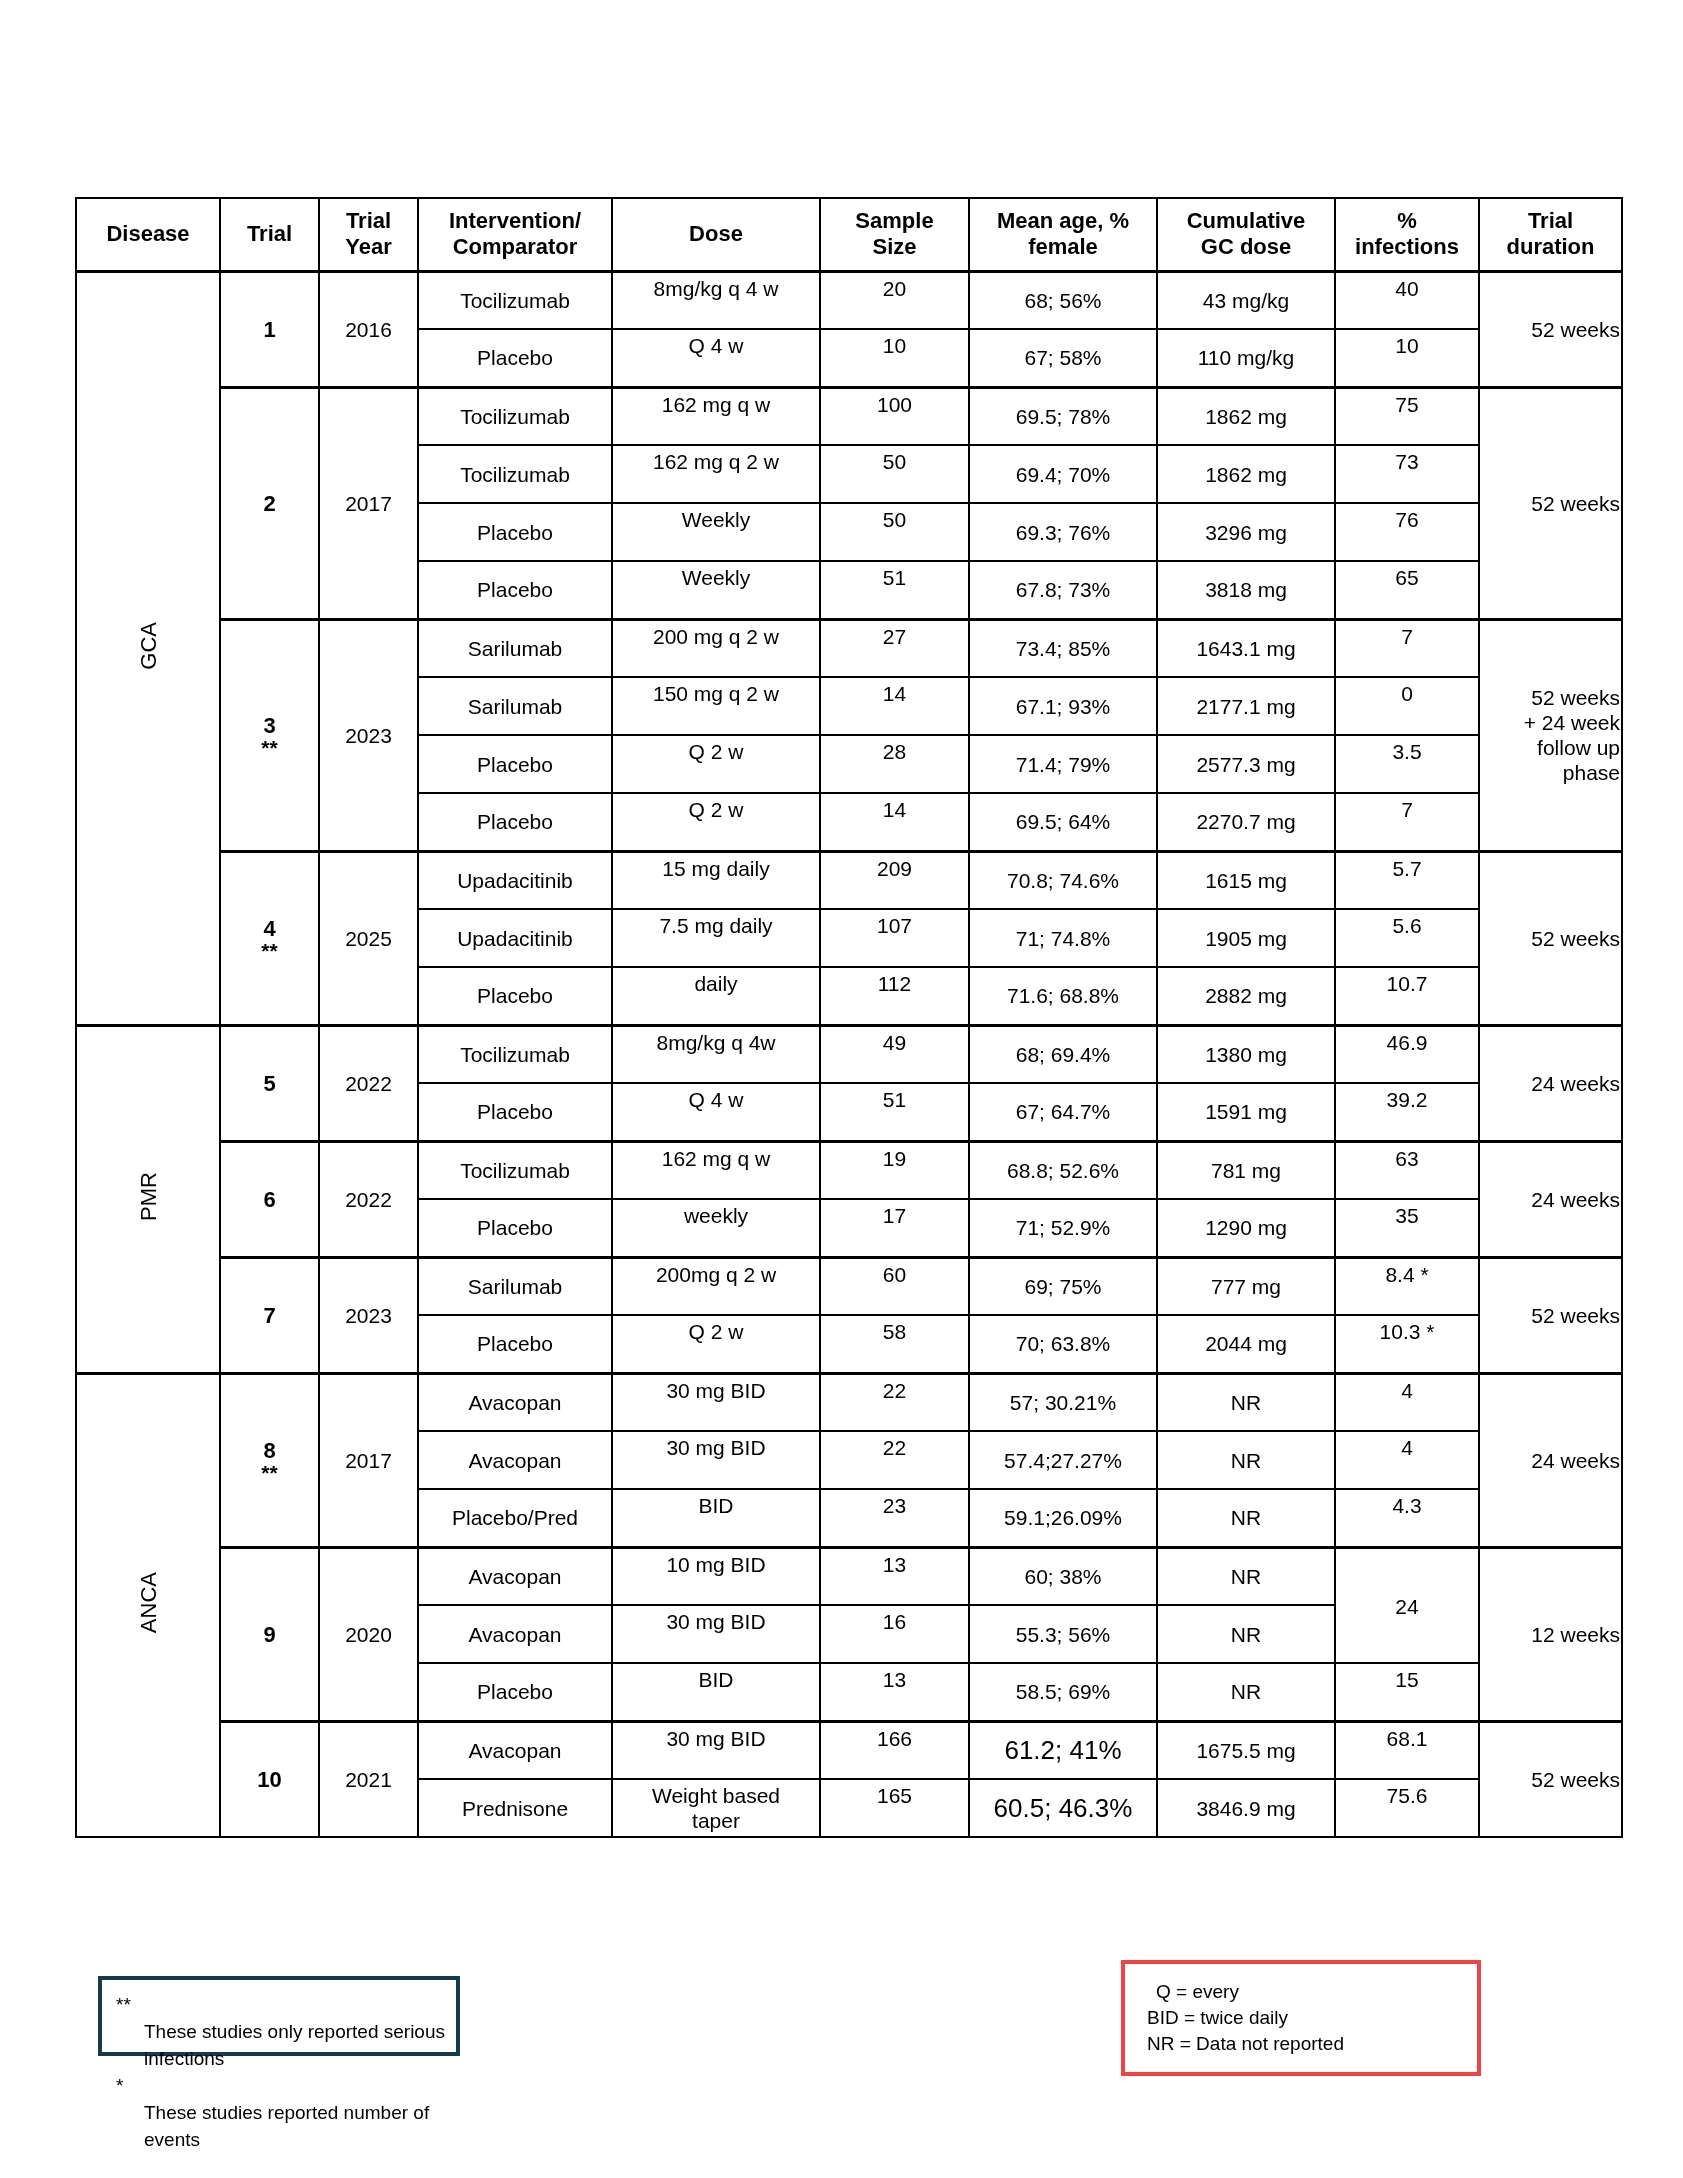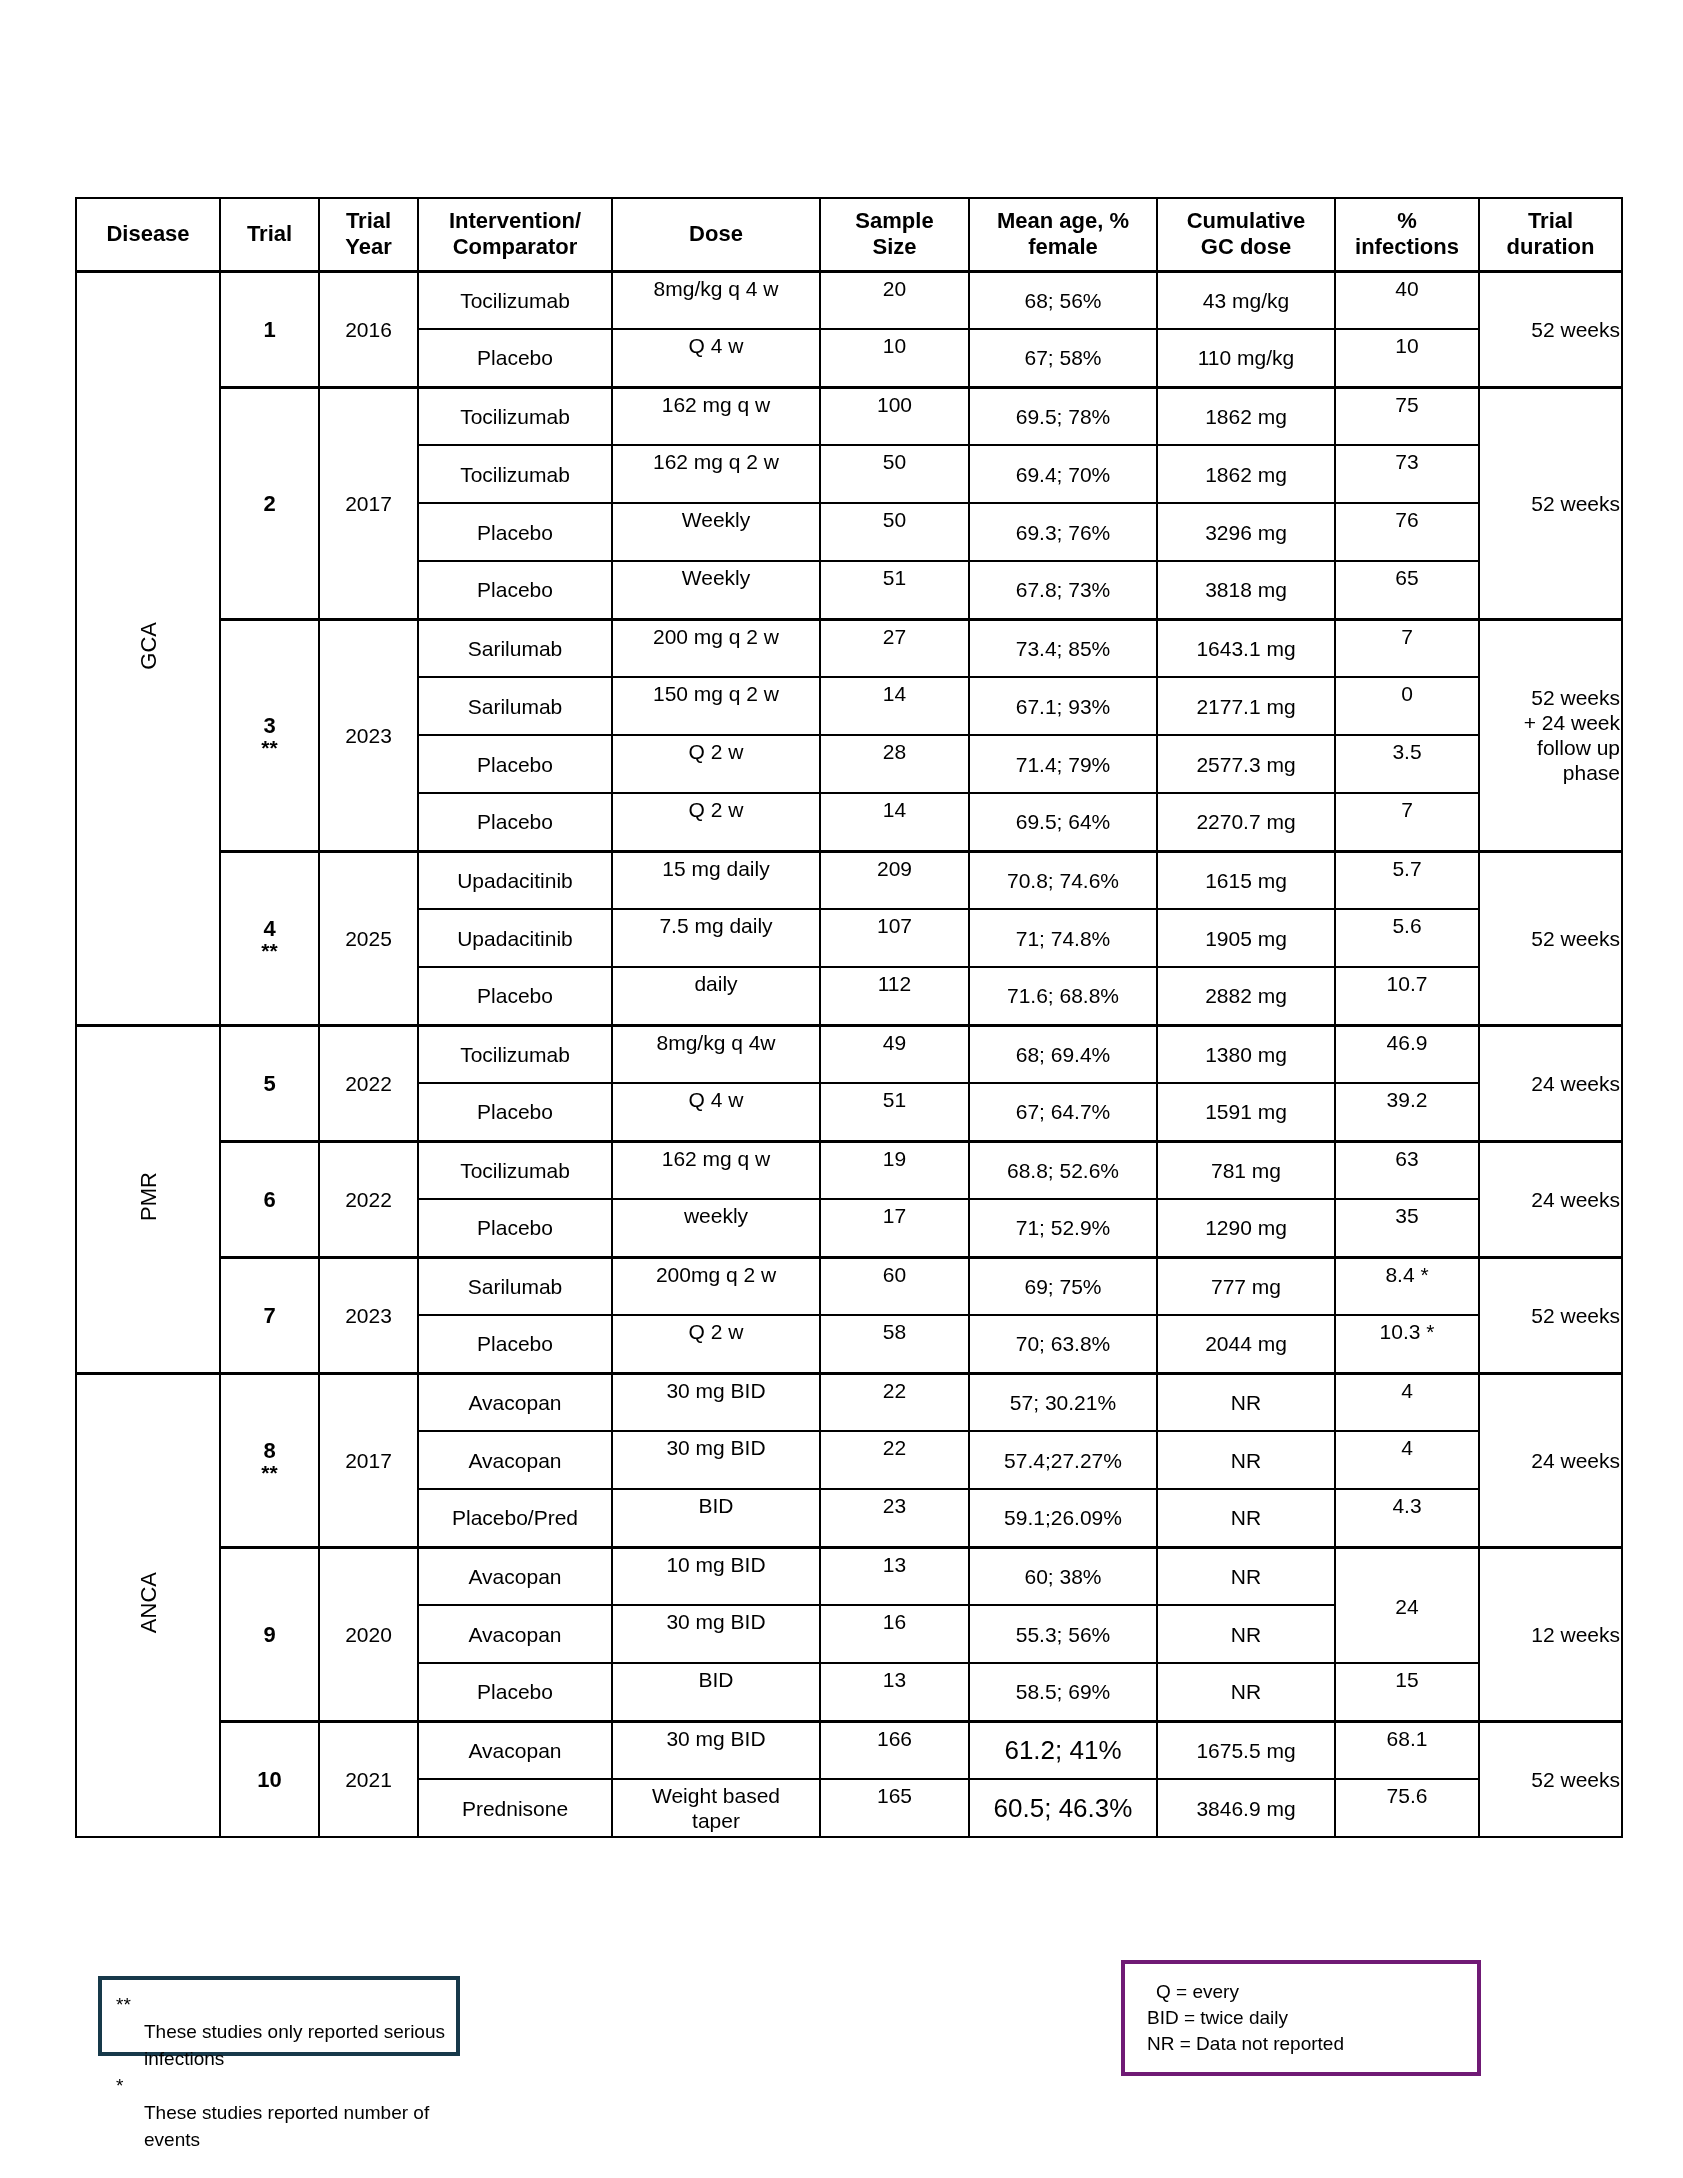--- a/index.html
+++ b/index.html
@@ -22,21 +22,21 @@
   .c-age.big{font-size:26px;}
   .tnum{font-weight:bold;font-size:22px;}
   .tflag{font-weight:bold;font-size:21px;line-height:20px;}
   .rot{display:inline-block;writing-mode:vertical-rl;transform:rotate(180deg);font-size:22px;}
 
   .fnbox{position:absolute;left:98px;top:1976px;width:362px;height:80px;border:4px solid #17394a;box-sizing:border-box;padding:11px 0 0 14px;background:#fff;}
   .fn-line{display:flex;font-size:19px;line-height:27px;}
   .fn-marker{flex:0 0 28px;}
   .fn-text{flex:1 1 auto;margin-top:27px;}
 
-  .lgbox{position:absolute;left:1121px;top:1960px;width:360px;height:116px;border:4px solid #701a75;box-sizing:border-box;padding:15px 0 0 22px;background:#fff;}
+  .lgbox{position:absolute;left:1121px;top:1960px;width:360px;height:116px;border:4px solid #ef4444;box-sizing:border-box;padding:15px 0 0 22px;background:#fff;}
   .lg-line{font-size:19px;line-height:26px;}
   .lg-line:first-child{padding-left:9px;}
 </style>
 </head>
 <body>
 
 <div id="canvas">
 
   <div class="tablewrap">
     <table>

